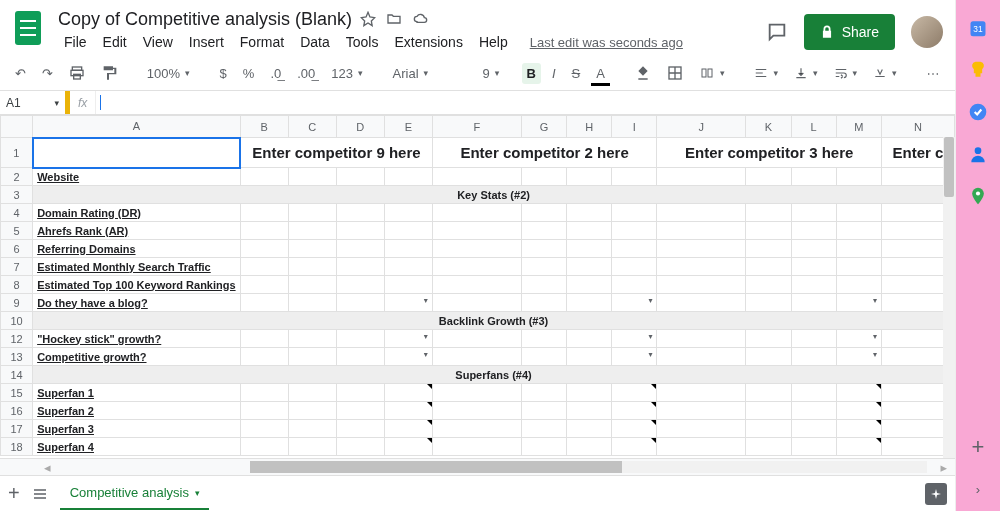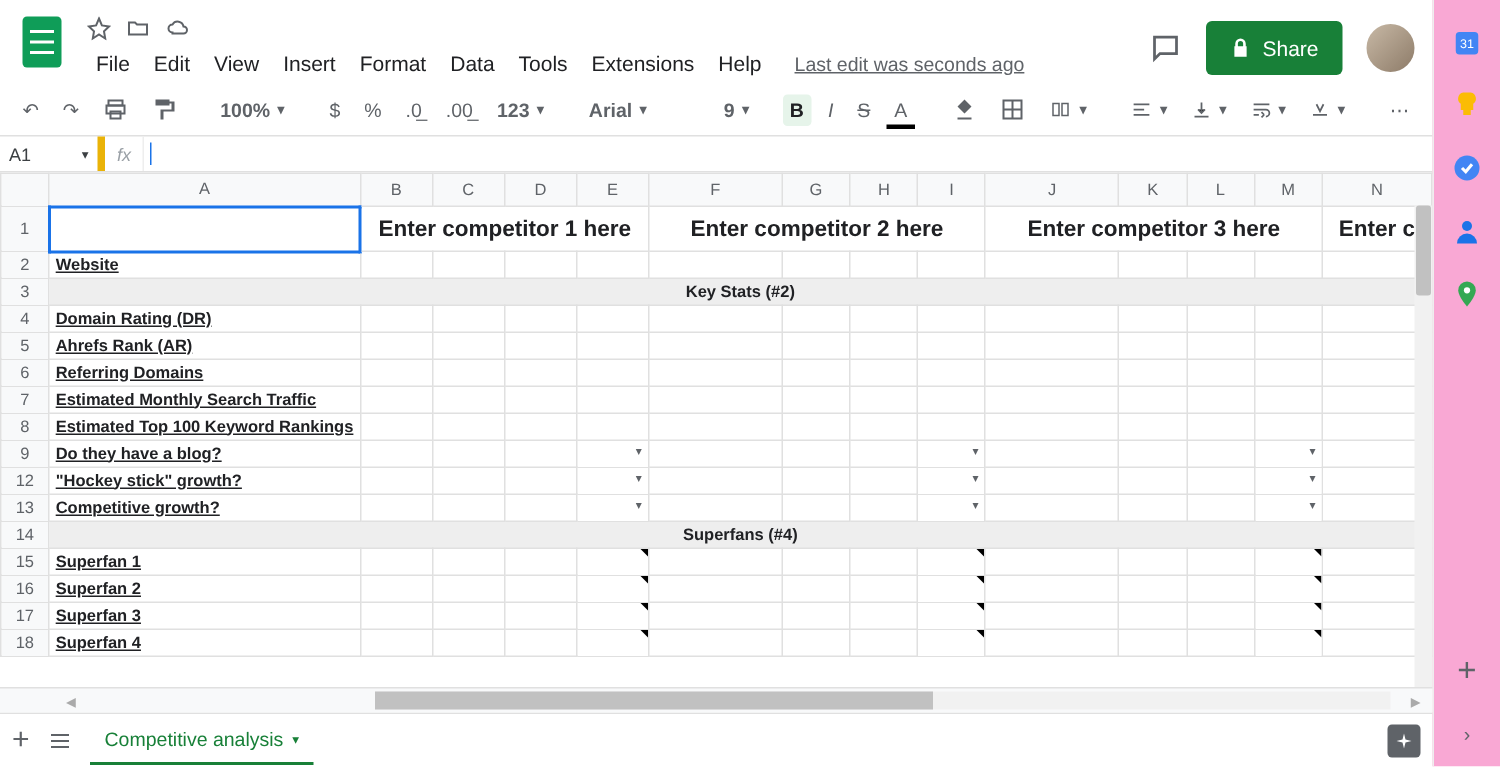--- a/index.html
+++ b/index.html
@@ -21,21 +21,21 @@
   .title-right { display:flex; align-items:center; gap:16px; padding-top:6px;}
   .share-btn { background:#188038; color:#fff; border-radius:4px; height:36px; padding:0 16px; display:flex; align-items:center; gap:8px; font-weight:500; font-size:14px;}
   .avatar { width:32px; height:32px; border-radius:50%; background:linear-gradient(135deg,#c8b9a6,#8d7b68); }
   .menubar { display:flex; align-items:center; gap:4px; font-size:14px; color:#202124; height:24px;}
   .menubar span { padding:2px 6px; cursor:default;}
   .last-edit { color:#5f6368; text-decoration:underline; margin-left:6px; font-size:13px;}
   .toolbar { display:flex; align-items:center; gap:6px; padding:6px 10px; border-bottom:1px solid #e0e0e0; color:#5f6368; font-size:13px;}
   .tsep { width:1px; height:20px; background:#e0e0e0; margin:0 4px;}
   .tb-btn { padding:3px 5px; border-radius:3px;}
   .tb-btn.bold { color:#202124; font-weight:bold; background:#e6f4ea;}
-  .tb-drop { display:flex; align-items:center; gap:2px;font-weight:bold;}
+  .tb-drop { display:flex; align-items:center; gap:2px;}
   .tb-drop::after{content:"▾"; font-size:9px; color:#5f6368; margin-left:3px;}
   .chev { margin-left:auto;}
   .namebox-row { display:flex; align-items:center; border-bottom:1px solid #e0e0e0; height:24px; font-size:12px;}
   .namebox { width:70px; padding:0 6px; display:flex; align-items:center; justify-content:space-between; border-right:5px solid #eab308; height:100%; color:#3c4043;}
   .fx-lbl { padding:0 8px; color:#9aa0a6; font-style:italic;}
   .fx-bar { flex:1; height:100%; border-left:1px solid #eee; position:relative;}
   .fx-cursor { position:absolute; left:4px; top:4px; bottom:4px; width:1px; background:#1a73e8;}
   .sheet-area { flex:1; position:relative; overflow:hidden; display:flex;}
   .grid-scroll { flex:1; overflow:auto; position:relative;}
   table.grid { border-collapse:collapse; table-layout:fixed; font-size:11px;}
@@ -66,20 +66,21 @@
 <body>
 
 <div class="app">
  <div class="main">
   <div class="titlebar">
     <div class="logo">
           <div class="logo-sq"></div>
         </div>
     <div class="titlecol">
       <div class="titlerow">
+        <span class="doc-title">Copy of Competitive analysis (Blank)</span>
         <div class="title-icons">
           <span>
                 <svg width="16" height="16" viewBox="0 0 24 24" fill="none" stroke="#5f6368" stroke-width="2">
                   <path d="M12 2l2.9 6.9L22 10l-5 4.9 1.2 7.1L12 18l-6.2 4 1.2-7.1L2 10l7.1-1.1z"></path>
                 </svg>
               </span>
           <span>
                 <svg width="16" height="16" viewBox="0 0 24 24" fill="none" stroke="#5f6368" stroke-width="2">
                   <path d="M3 6h6l2 2h10v10H3z"></path>
                 </svg>
@@ -243,21 +244,21 @@
                 <th>I</th>
                 <th>J</th>
                 <th>K</th>
                 <th>L</th>
                 <th>M</th>
                 <th>N</th>
               </tr>
               <tr class="row1">
                 <td class="rowhdr">1</td>
                 <td class="a1sel"></td>
-                <td class="comp" colspan="4">Enter competitor 1 here</td>
+                <td class="comp" colspan="4">Enter competitor 9 here</td>
                 <td class="comp" colspan="4">Enter competitor 2 here</td>
                 <td class="comp" colspan="4">Enter competitor 3 here</td>
                 <td class="comp" colspan="1">Enter c</td>
               </tr>
               <tr>
                 <td class="rowhdr">2</td>
                 <td class="lbl">Website</td>
                 <td class=""></td>
                 <td class=""></td>
                 <td class=""></td>
@@ -370,20 +371,24 @@
                 <td class="dd"></td>
                 <td class=""></td>
                 <td class=""></td>
                 <td class=""></td>
                 <td class="dd"></td>
                 <td class=""></td>
                 <td class=""></td>
                 <td class=""></td>
                 <td class="dd"></td>
                 <td class=""></td>
+              </tr>
+              <tr class="section">
+                <td class="rowhdr">10</td>
+                <td class="merged" colspan="14">Backlink Growth (#3)</td>
               </tr>
               <tr>
                 <td class="rowhdr">12</td>
                 <td class="lbl">"Hockey stick" growth?</td>
                 <td class=""></td>
                 <td class=""></td>
                 <td class=""></td>
                 <td class="dd"></td>
                 <td class=""></td>
                 <td class=""></td>

